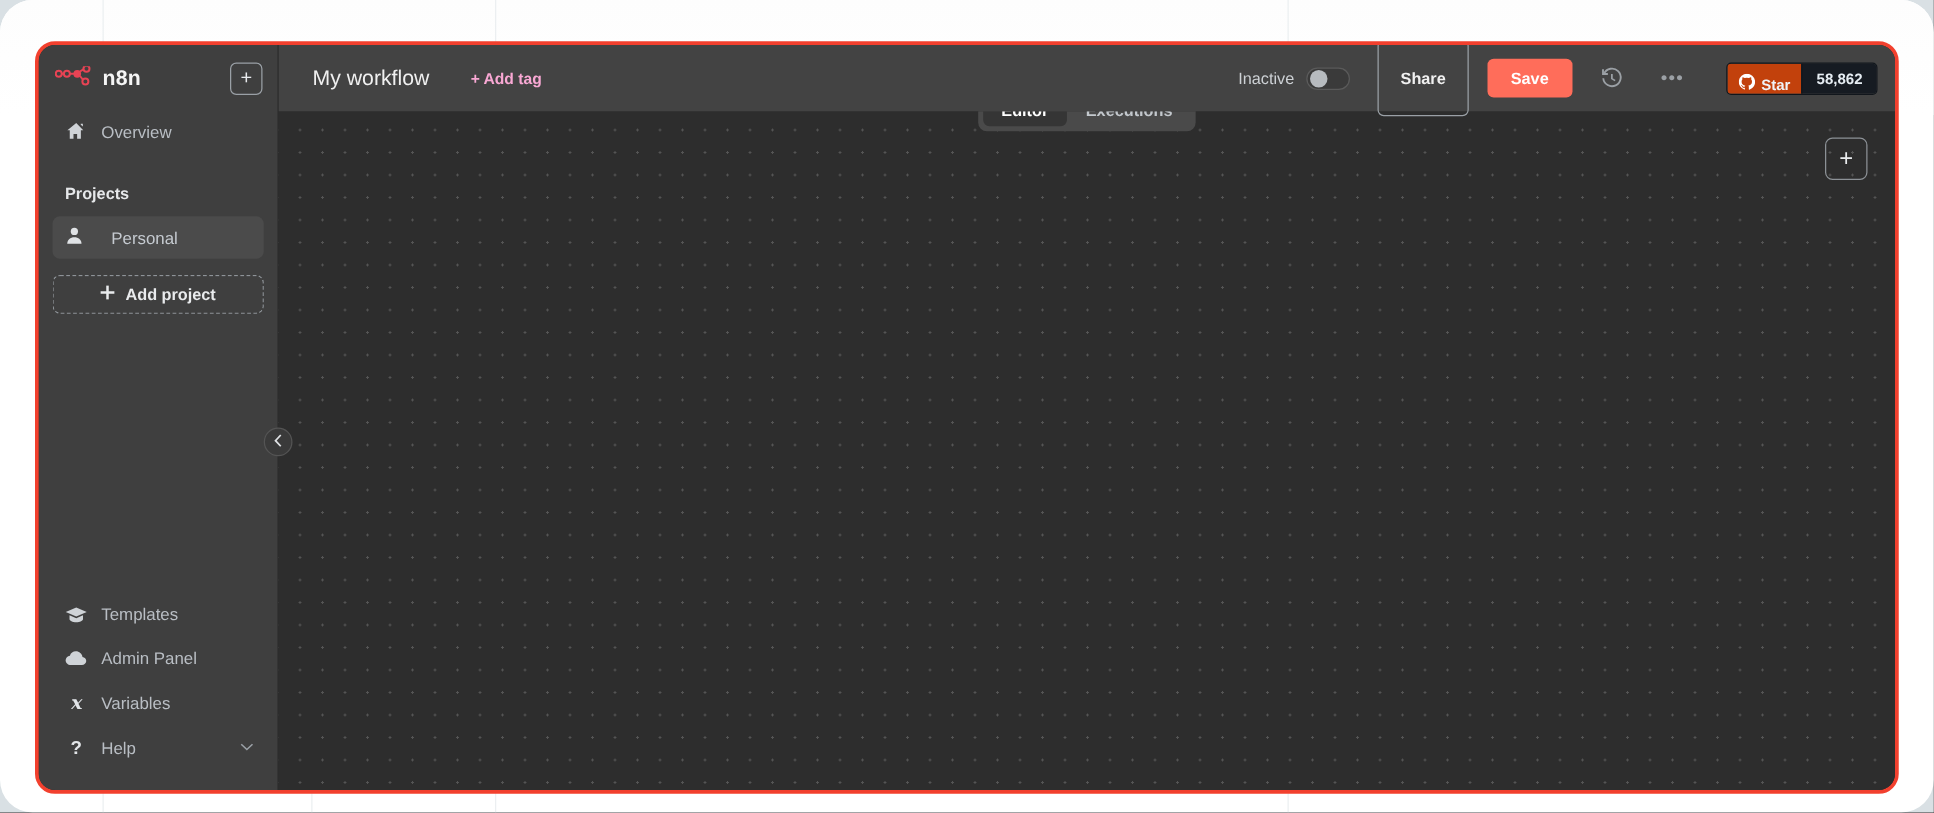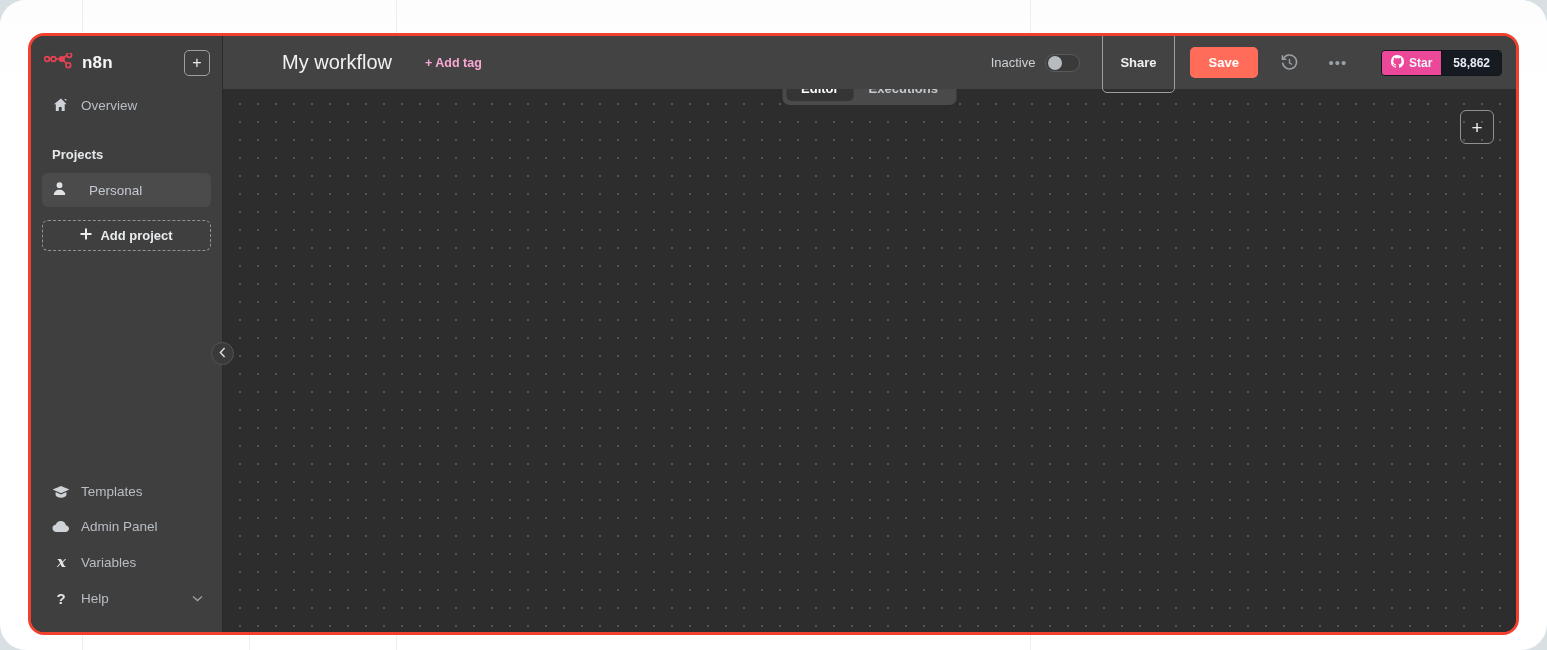--- a/index.html
+++ b/index.html
@@ -199,22 +199,21 @@
     background: #434343;
     display: flex;
     align-items: center;
     padding: 0 0 0 27px;
     position: relative;
     z-index: 5;
   }
 
   #workflow-name {
     color: #f0f0f0;
-    font-size: 20px;
-    margin-left: 32px;
+    font-size: 17px;
   }
   #add-tag {
     color: #f9a8d4;
     font-size: 12.5px;
     font-weight: bold;
     margin-left: 33px;
     cursor: pointer;
   }
 
   .topbar-right {
@@ -284,24 +283,24 @@
     align-items: stretch;
     height: 26px;
     border-radius: 4px;
     overflow: hidden;
     margin-left: 12px;
     margin-right: 14px;
     font-size: 12px;
     border: 1px solid #11161c;
   }
   #gh-star-part {
-    background: #ec4899;
+    background: #c2410c;
     color: #f0f3f6;
     display: flex;
-    align-items: center;
+    align-items: flex-end;
     gap: 5px;
     padding: 0 9px;
     font-weight: bold;
   }
   #gh-count-part {
     background: #161b22;
     color: #e6edf3;
     display: flex;
     align-items: center;
     padding: 0 11px;

